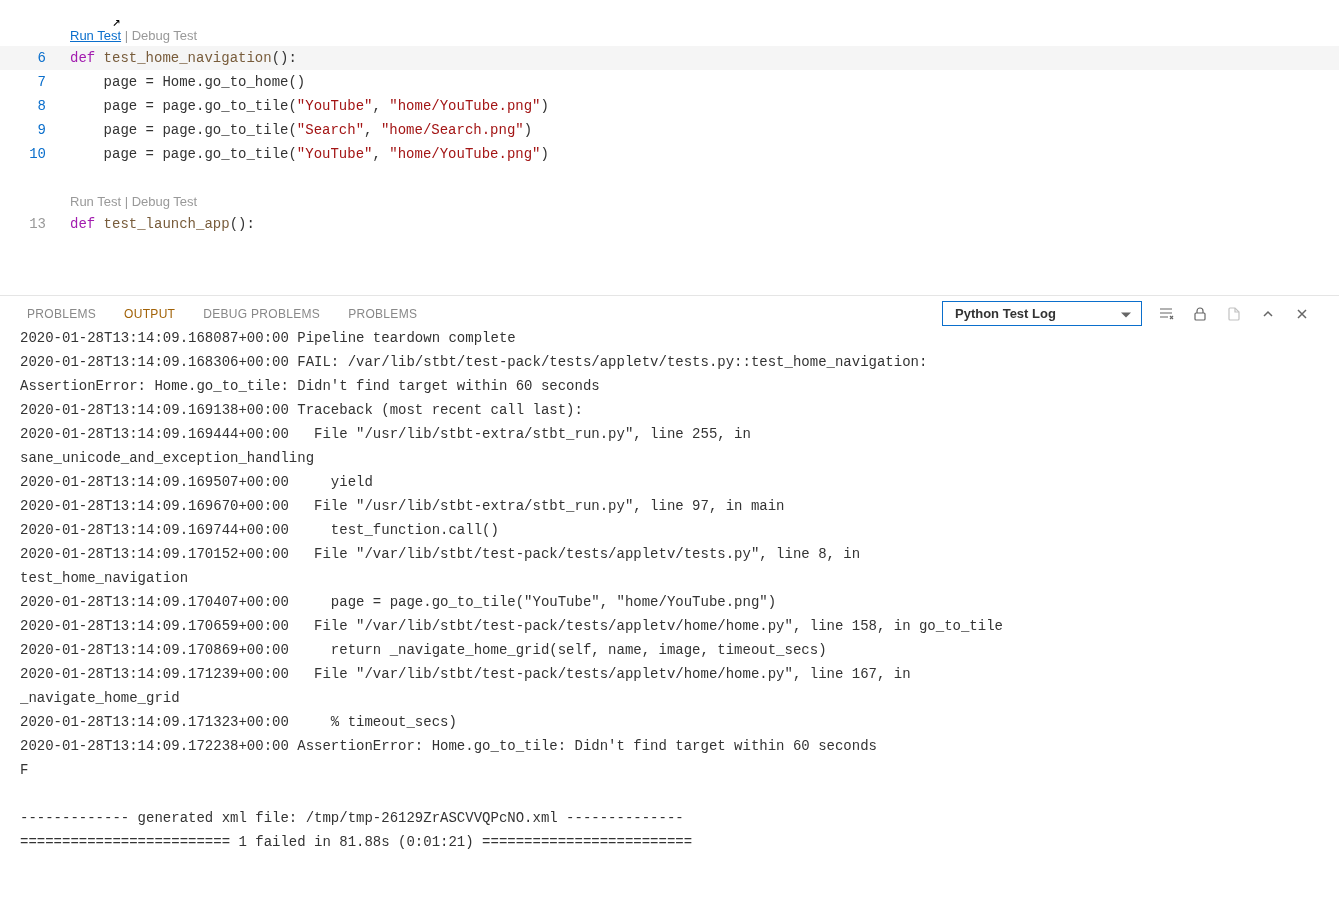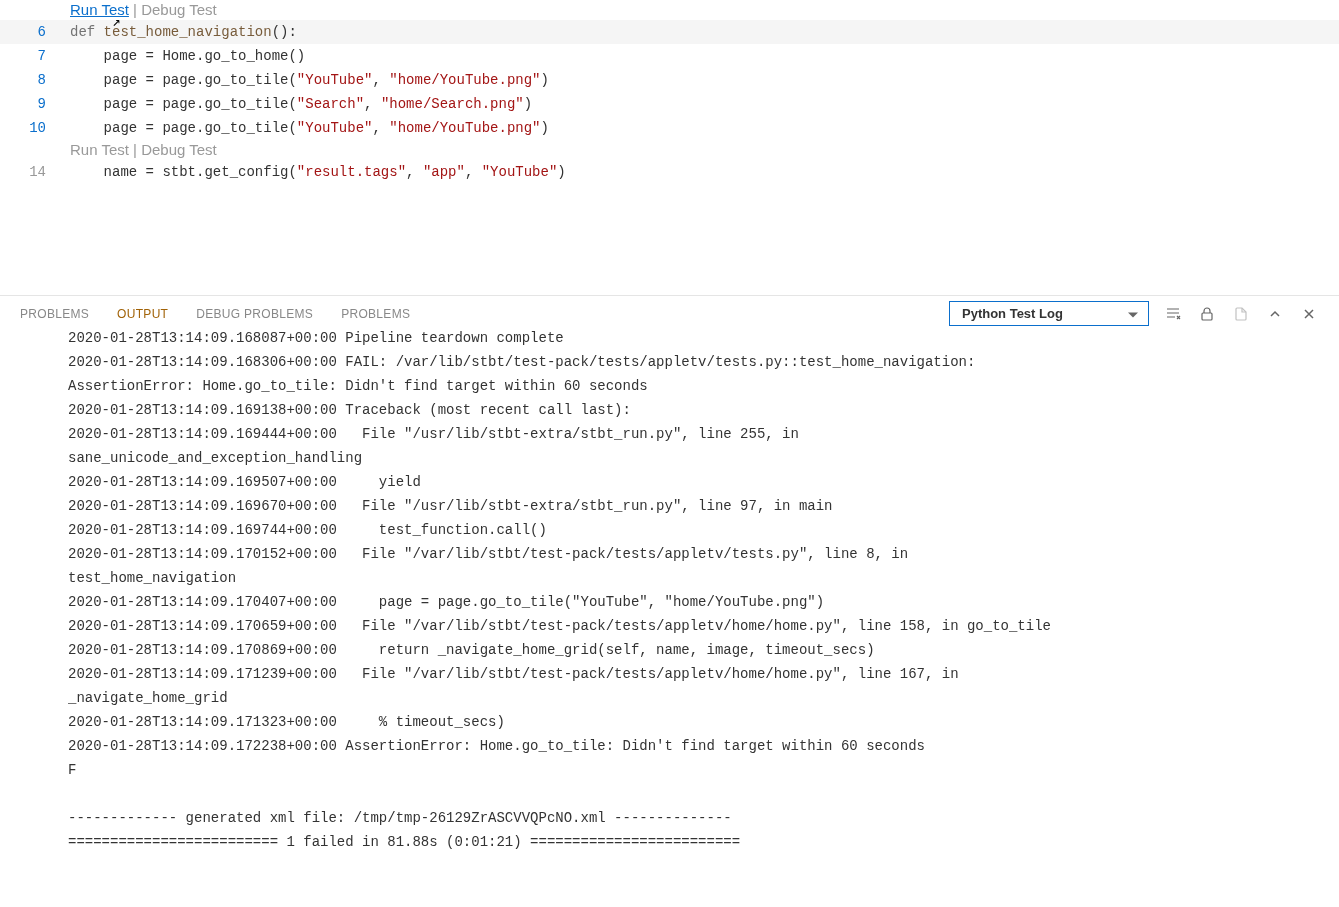--- a/index.html
+++ b/index.html
@@ -34,44 +34,45 @@
     }
     .line-content {
       white-space: pre;
       flex: 1;
     }
     .highlighted-line {
       background: #f5f5f5;
     }
     .codelens {
       font-family: -apple-system, BlinkMacSystemFont, 'Segoe UI', sans-serif;
-      font-size: 15px;
+      font-size: 13px;
       color: #999;
       padding-left: 70px;
       line-height: 20px;
+      margin-top: 26px;
     }
     .codelens a {
       color: #0b6fcc;
       text-decoration: underline;
       cursor: pointer;
     }
     .codelens .sep { color: #999; }
-    .kw { color: #737373; }
+    .kw { color: #a21caf; }
     .fn { color: #785c3b; }
     .str { color: #a31515; }
     .panel {
       border-top: 1px solid #e5e5e5;
       height: calc(907px - 295px);
       display: flex;
       flex-direction: column;
     }
     .panel-header {
       display: flex;
       align-items: center;
-      padding: 0 20px;
+      padding: 0 27px;
       height: 35px;
       font-family: -apple-system, BlinkMacSystemFont, 'Segoe UI', sans-serif;
       font-size: 12px;
     }
     .panel-tabs {
       display: flex;
       gap: 28px;
     }
     .panel-tab {
       color: #888;
@@ -120,21 +121,20 @@
     .panel-content {
       flex: 1;
       overflow: hidden;
       padding: 0 20px;
       font-size: 14px;
       line-height: 24px;
       white-space: pre;
       color: #333;
       position: relative;
       top: -5px;
-      margin-left: 48px;
     }
     .output-link {
       text-decoration: underline;
       color: #333;
     }
   </style>
 </head>
 <body>
 
 <div class="editor-pane" id="editor-pane" style="position: relative;">
@@ -155,22 +155,22 @@
     <div class="code-line">
       <div class="line-number active">9</div>
       <div class="line-content"><span>    page = page.go_to_tile(</span><span class="str">"Search"</span><span>, </span><span class="str">"home/Search.png"</span><span>)</span></div>
     </div>
     <div class="code-line">
       <div class="line-number active">10</div>
       <div class="line-content"><span>    page = page.go_to_tile(</span><span class="str">"YouTube"</span><span>, </span><span class="str">"home/YouTube.png"</span><span>)</span></div>
     </div>
     <div class="codelens"><span style="color: rgb(153, 153, 153);">Run Test</span><span class="sep"> | </span><span style="color: rgb(153, 153, 153);">Debug Test</span></div>
     <div class="code-line">
-      <div class="line-number">14</div>
-      <div class="line-content"><span>    name = stbt.get_config(</span><span class="str">"result.tags"</span><span>, </span><span class="str">"app"</span><span>, </span><span class="str">"YouTube"</span><span>)</span></div>
+      <div class="line-number">13</div>
+      <div class="line-content"><span class="kw">def </span><span class="fn">test_launch_app</span><span>():</span></div>
     </div>
   </div>
 
 <div class="panel">
   <div class="panel-header">
     <div class="panel-tabs">
       <div class="panel-tab">PROBLEMS</div>
       <div class="panel-tab active">OUTPUT</div>
       <div class="panel-tab">DEBUG PROBLEMS</div>
       <div class="panel-tab">PROBLEMS</div>

